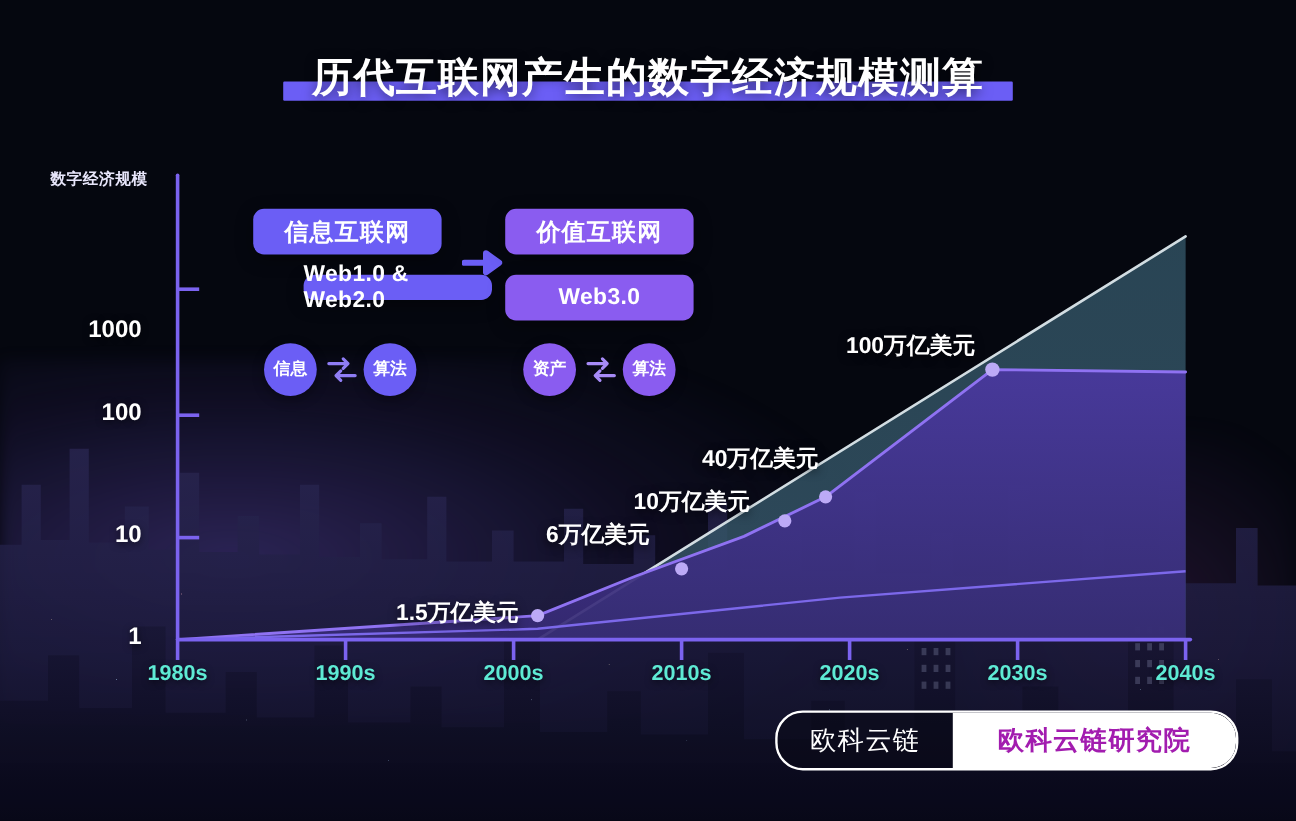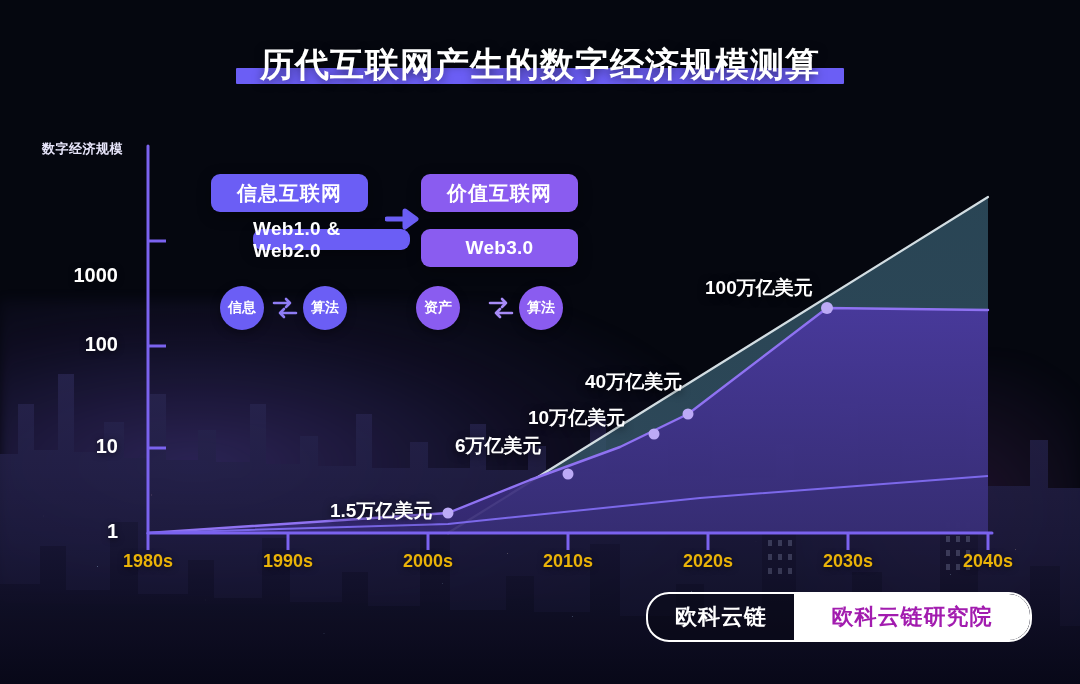--- a/index.html
+++ b/index.html
@@ -57,21 +57,21 @@
     text-shadow:0 2px 10px rgba(0,0,0,.55);white-space:nowrap;}
 
   
   .chart{position:absolute;left:0;top:0;width:952px;height:684px;}
   .chart svg{position:absolute;left:0;top:0;}
 
   .axis-title{position:absolute;left:42px;top:140px;font-size:13px;color:#e8e6fb;font-weight:700;letter-spacing:.5px;white-space:nowrap;}
 
   .ytick{position:absolute;color:#ffffff;font-size:20px;font-weight:600;text-align:right;width:80px;
     text-shadow:0 1px 6px rgba(0,0,0,.6);}
-  .xtick{position:absolute;color:#eab308;font-size:18px;font-weight:600;text-align:center;width:110px;
+  .xtick{position:absolute;color:#5eead4;font-size:18px;font-weight:600;text-align:center;width:110px;
     text-shadow:0 1px 6px rgba(0,0,0,.6);}
 
   .dlabel{position:absolute;color:#ffffff;font-weight:700;font-size:19px;white-space:nowrap;
     text-shadow:0 2px 8px rgba(0,0,0,.75);}
 
   
   .card{position:absolute;border-radius:9px;display:flex;align-items:center;justify-content:center;
     color:#fff;font-weight:700;box-shadow:0 4px 14px rgba(0,0,0,.35);}
   .card.blue{background:#6b5ef5;}
   .card.violet{background:#8a5cf0;}
@@ -83,21 +83,21 @@
   .chip.blue{background:#6b5ef5;font-family:Liberation Serif, serif;}
   .chip.violet{background:#8a5cf0;}
 
   .swap{position:absolute;width:26px;height:26px;}
   .arrow-big{position:absolute;width:34px;height:26px;}
 
   
   .brand{position:absolute;left:646px;top:592px;width:382px;height:46px;border-radius:23px;
     border:2px solid #ffffff;display:flex;overflow:hidden;background:rgba(10,10,22,.55);}
   .brand-left{flex:0 0 146px;display:flex;align-items:center;justify-content:center;
-    color:#ffffff;font-size:22px;font-weight:700;letter-spacing:1px;}
+    color:#ffffff;font-size:22px;font-weight:400;letter-spacing:1px;}
   .brand-right{flex:1;background:#ffffff;display:flex;align-items:center;justify-content:center;
     color:#a21caf;font-size:22px;font-weight:700;letter-spacing:1px;
     border-radius:0 21px 21px 0;text-align:right;}
 </style>
 </head>
 <body>
 
 <div id="stage">
 
   <div class="bg-base"></div>
@@ -265,21 +265,21 @@
     </svg>
   </div>
 
   <div class="card violet hdr" style="left:421px;top:174px;width:157px;height:38px;">
     <span>价值互联网</span>
   </div>
   <div class="card violet sub" style="left:421px;top:229px;width:157px;height:38px;">
     <span>Web3.0</span>
   </div>
 
-  <div class="chip violet" style="left:416px;top:286px;">
+  <div class="chip violet" style="left:436px;top:286px;">
     <span>资产</span>
   </div>
   <div class="swap" style="left:488px;top:295px;">
     <svg viewBox="0 0 26 26" width="26" height="26">
       <path d="M2,8 L18,8 L14,4 M18,8 L14,12" fill="none" stroke="#a78bf7" stroke-width="2.6" stroke-linecap="round" stroke-linejoin="round"></path>
       <path d="M24,18 L8,18 L12,14 M8,18 L12,22" fill="none" stroke="#a78bf7" stroke-width="2.6" stroke-linecap="round" stroke-linejoin="round"></path>
     </svg>
   </div>
   <div class="chip violet" style="left:519px;top:286px;">
     <span>算法</span>

